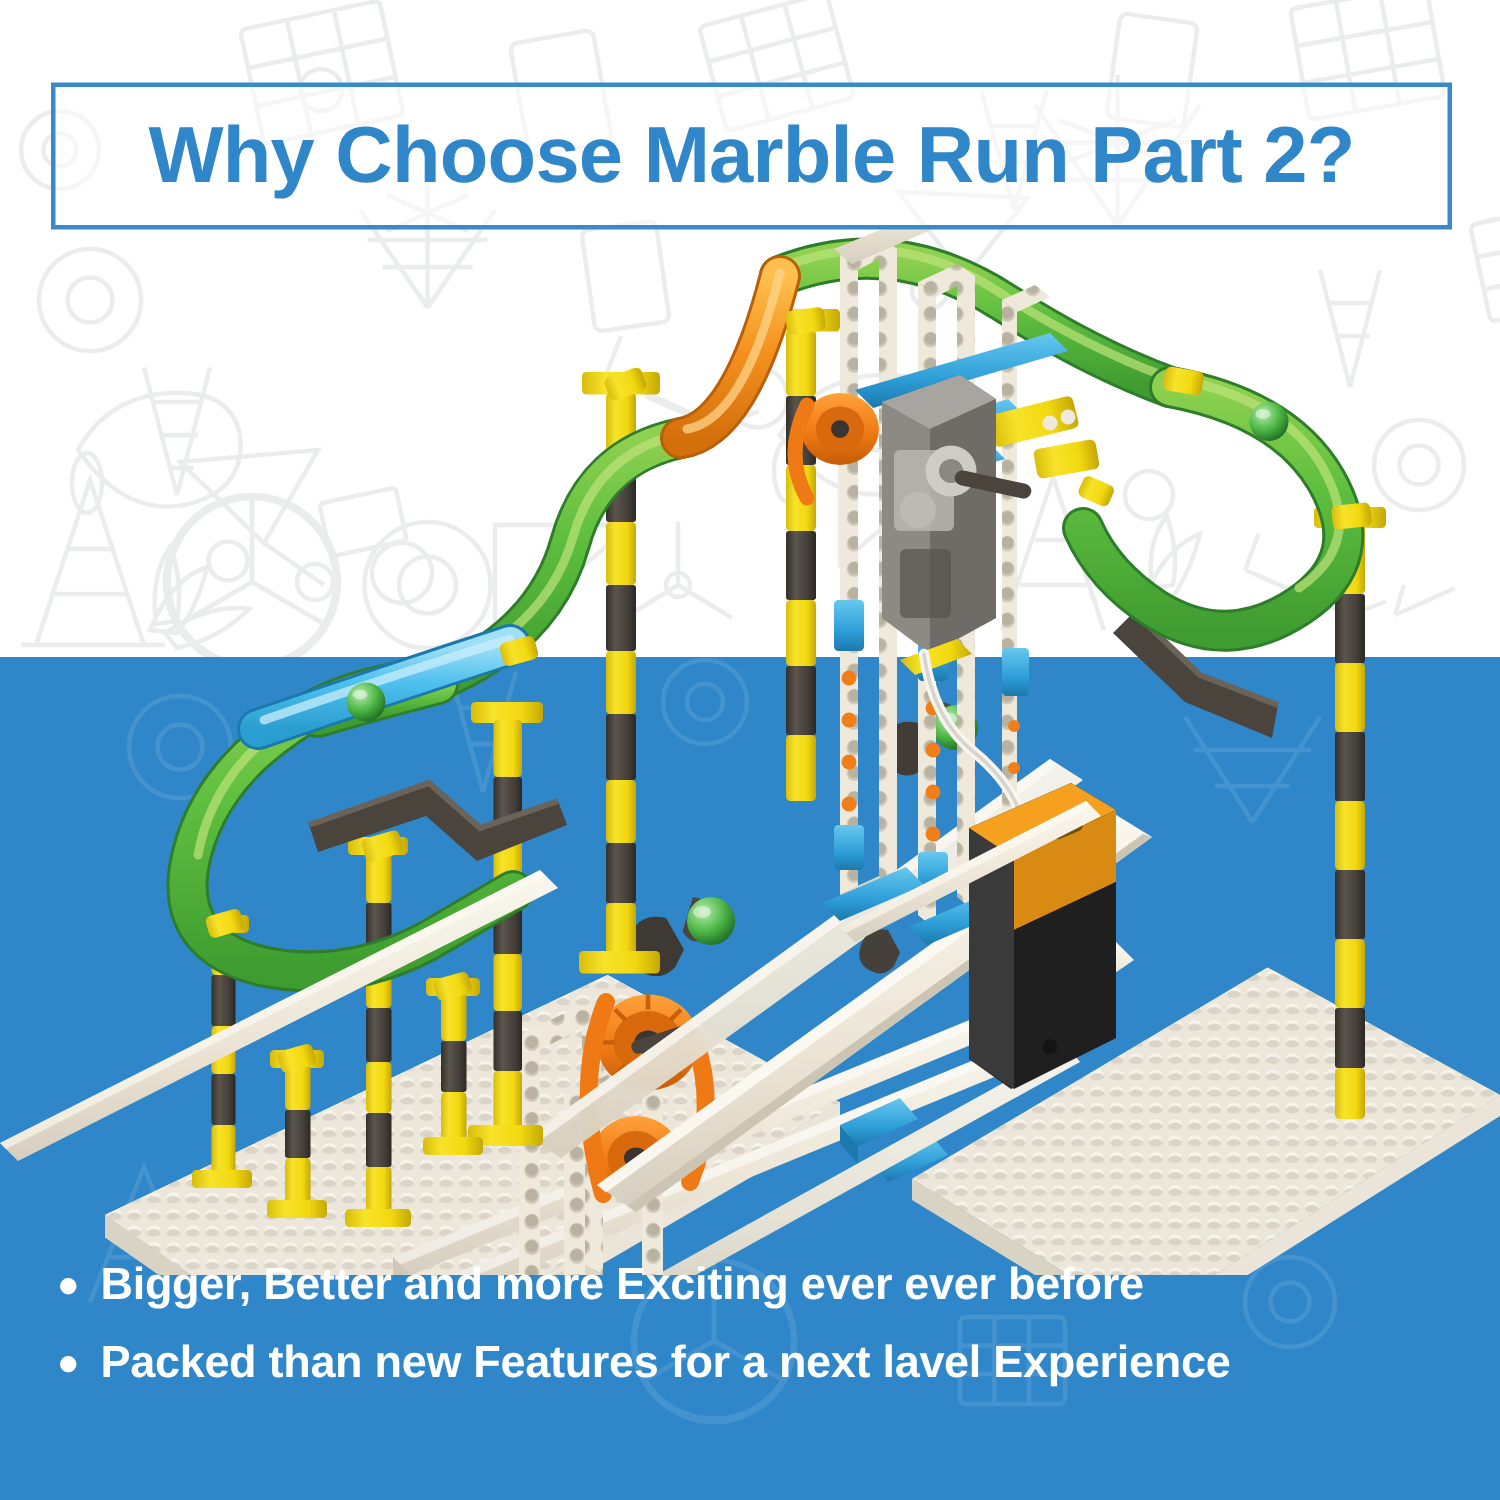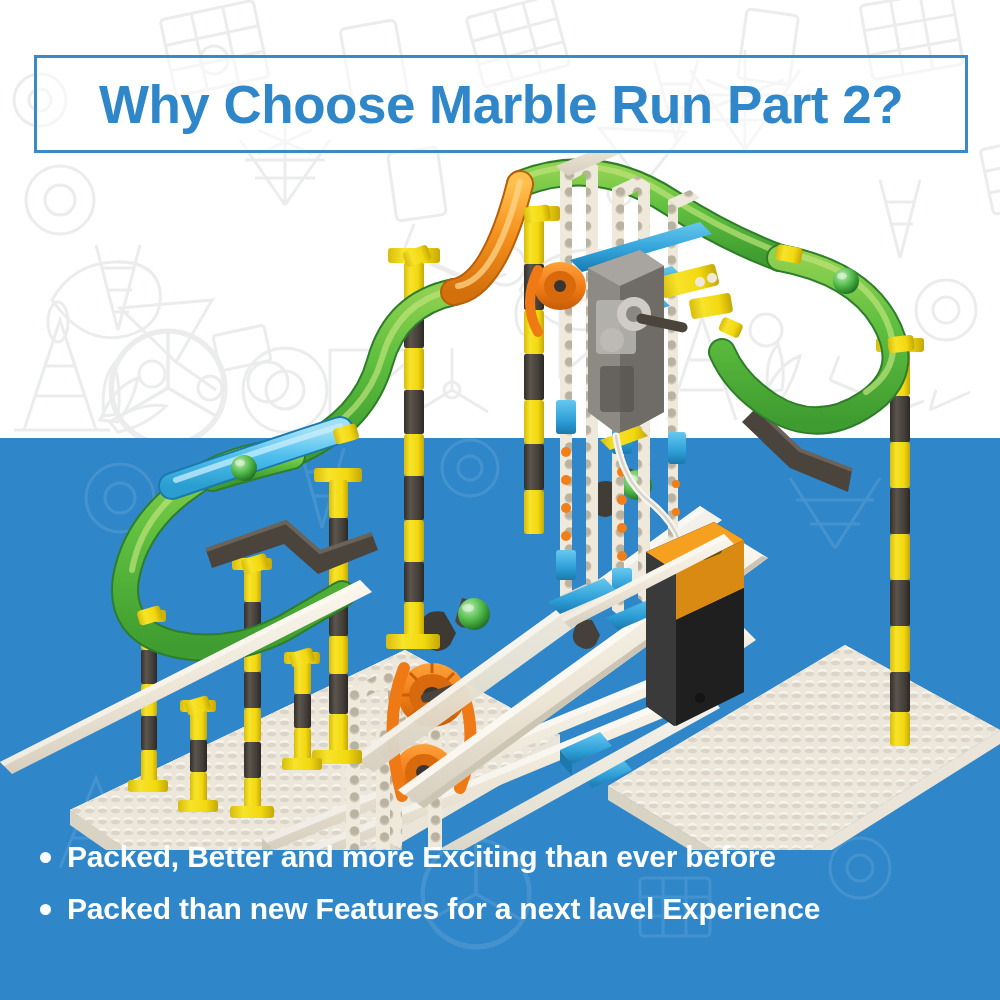--- a/index.html
+++ b/index.html
@@ -604,21 +604,21 @@
 
   </svg>
 
   <div class="title-box">
     <div class="title-text">Why Choose Marble Run Part 2?</div>
   </div>
 
   <div class="bullets">
     <div class="bullet-row">
       <div class="bullet-dot"></div>
-      <div class="bullet-text">Packed, Better and more Exciting than ever before</div>
+      <div class="bullet-text">Bigger, Better and more Exciting ever ever before</div>
     </div>
     <div class="bullet-row">
       <div class="bullet-dot"></div>
       <div class="bullet-text">Packed than new Features for a next lavel Experience</div>
     </div>
   </div>
 
 </div>
 
 </body></html>

